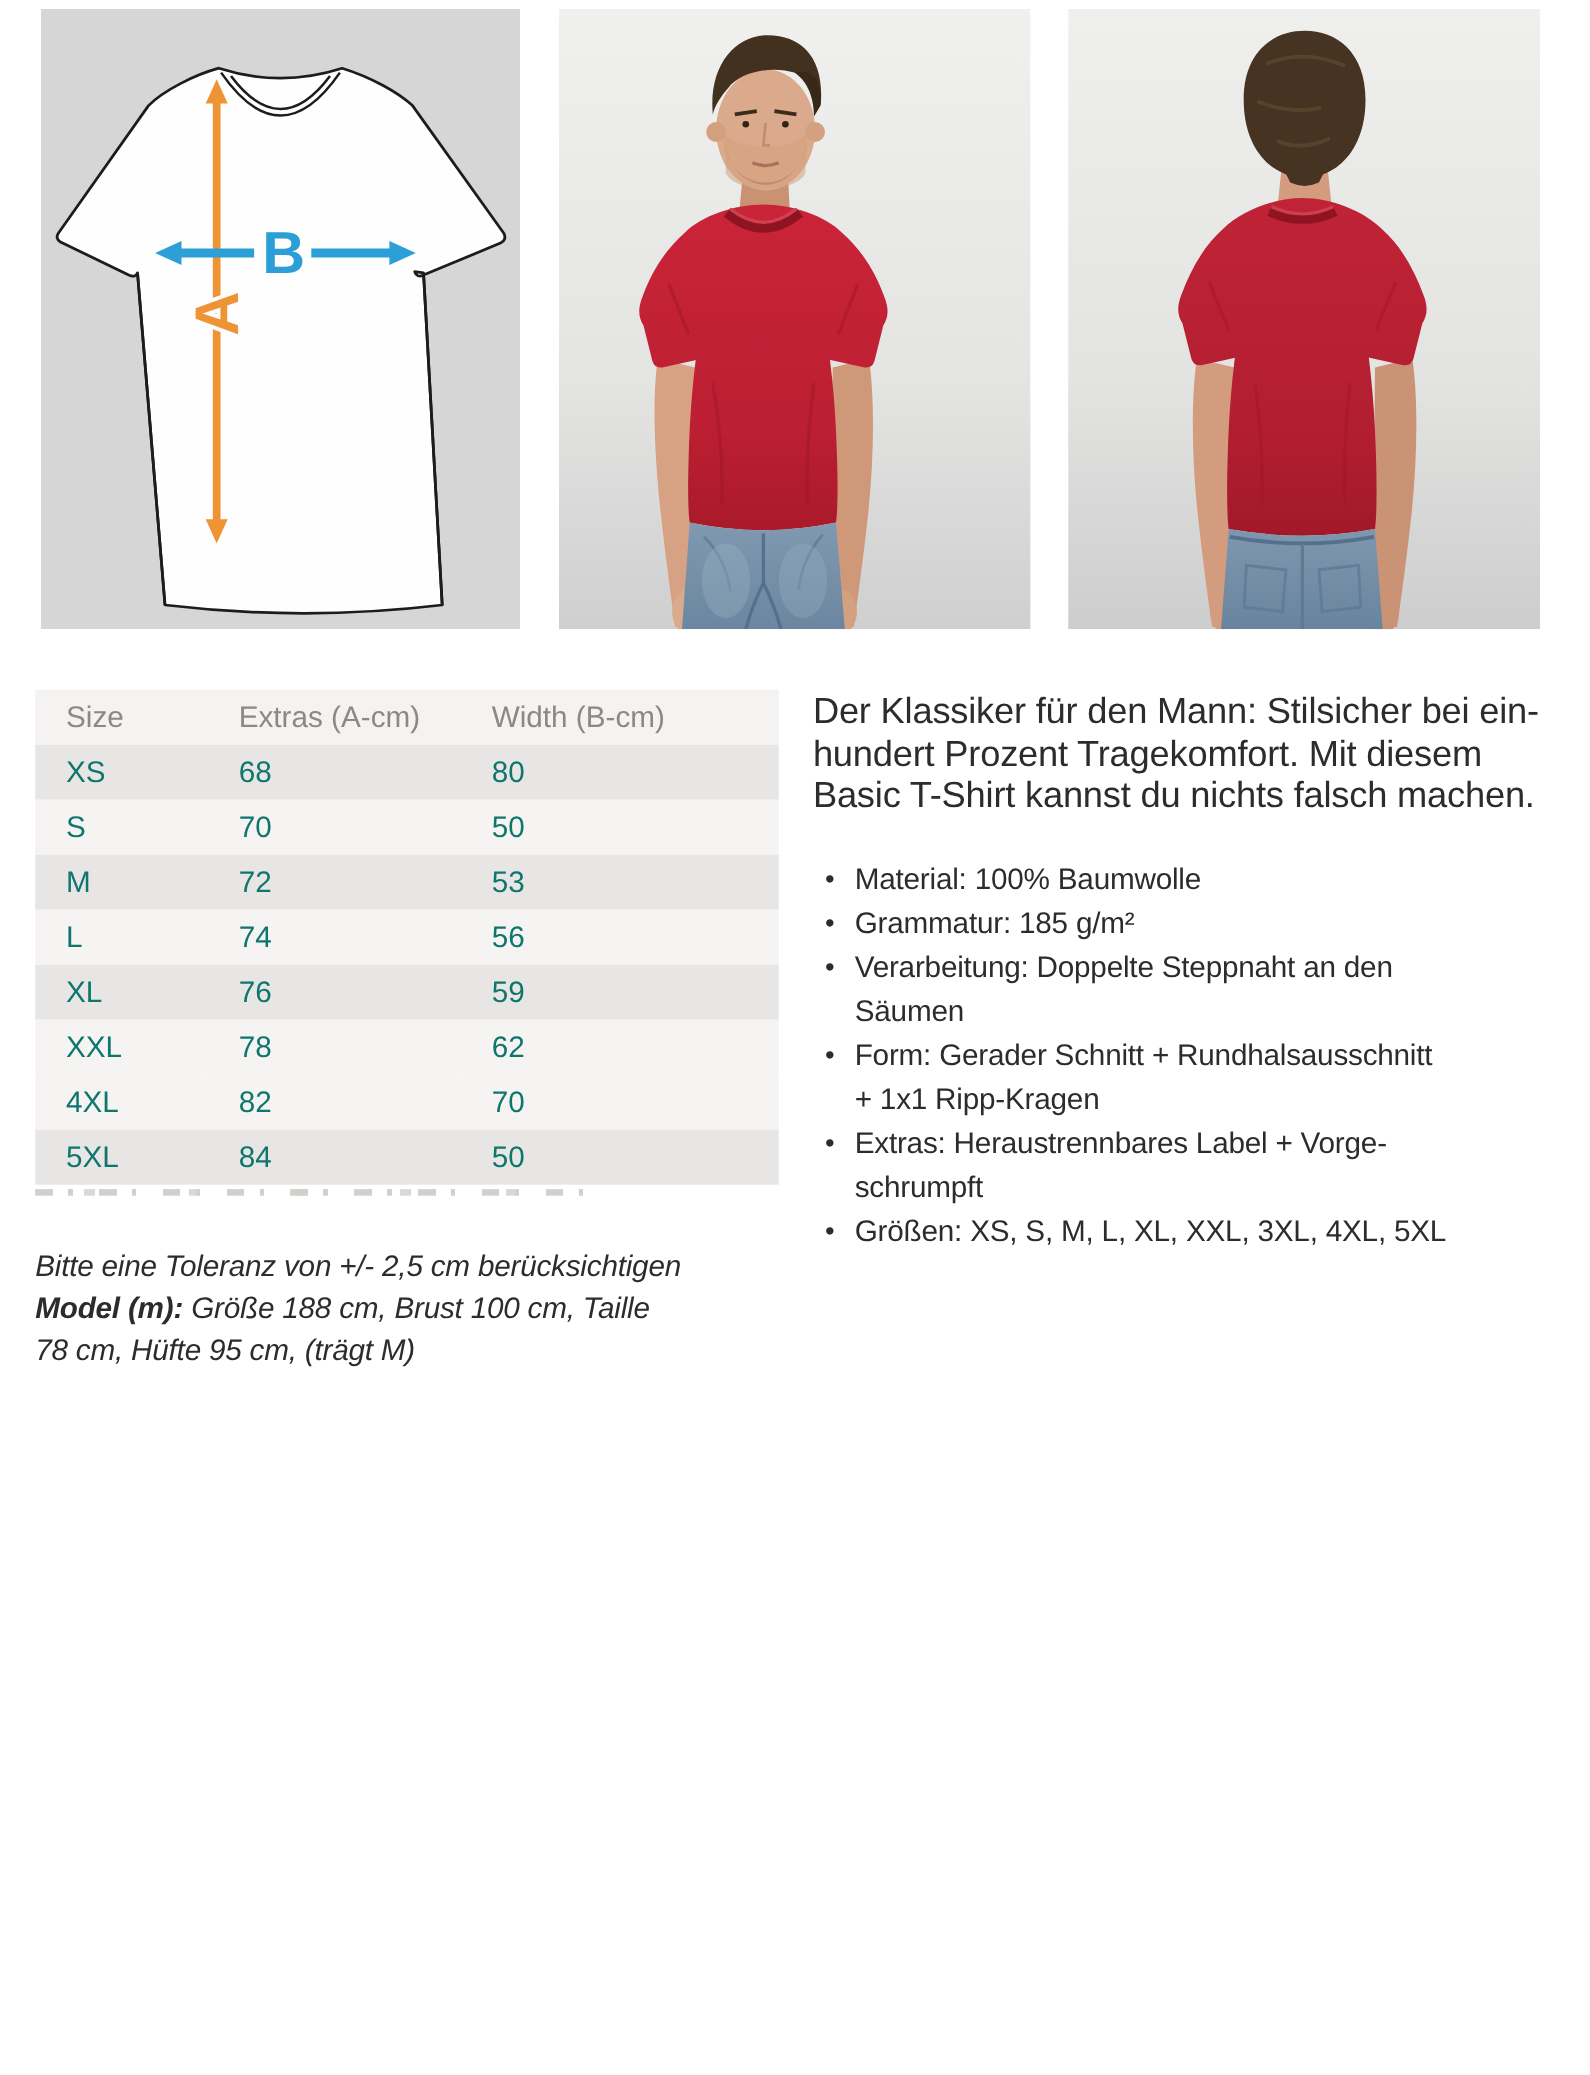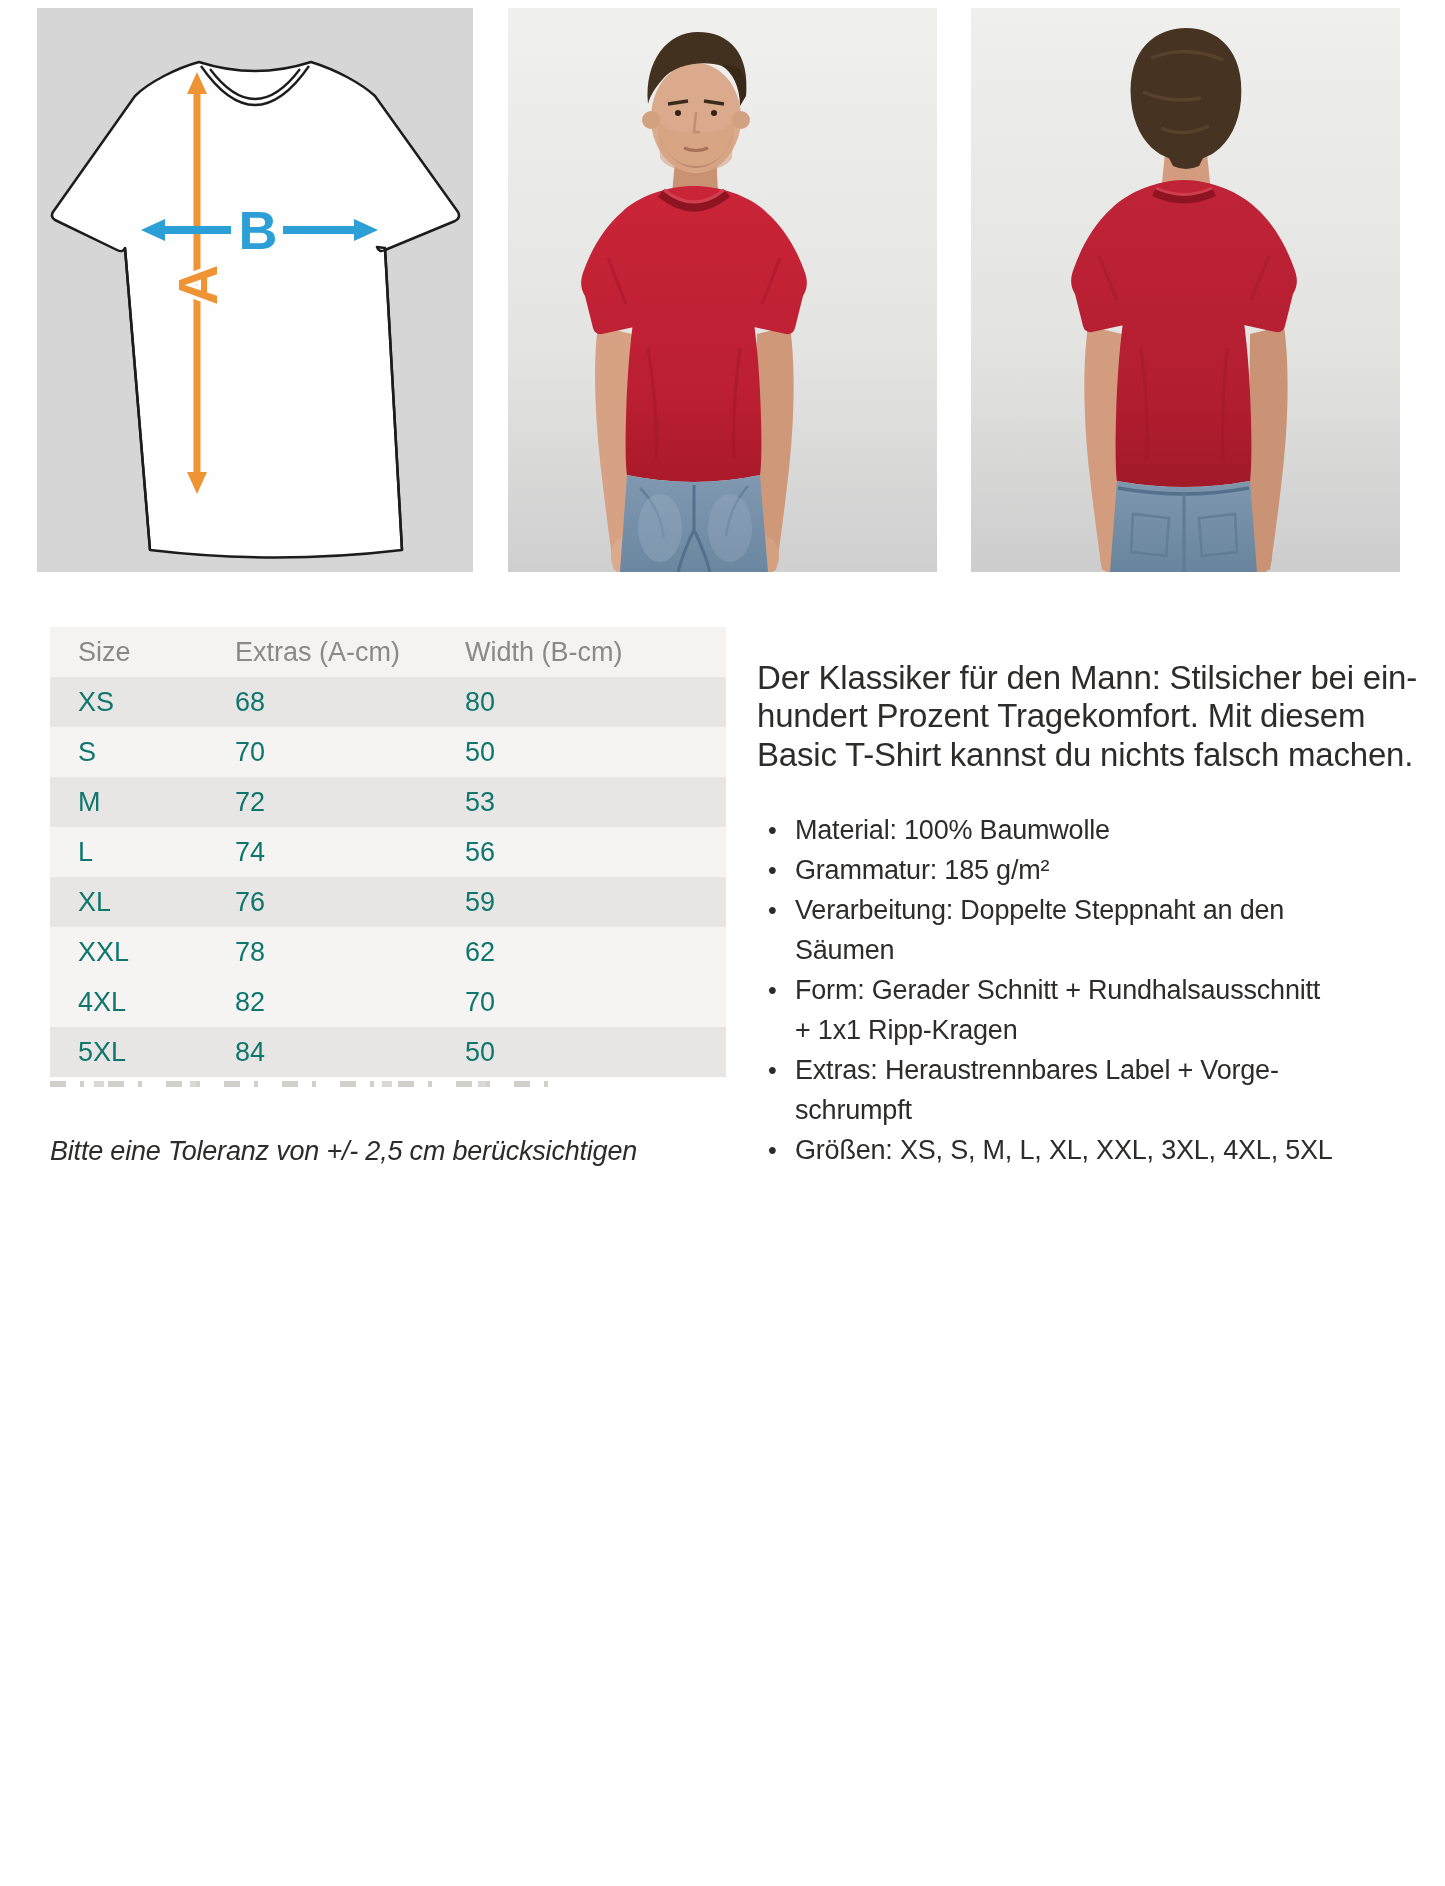--- a/index.html
+++ b/index.html
@@ -9,21 +9,21 @@
 
   
   .gallery { position:relative; height:572px; }
   .gallery figure { position:absolute; top:8px; margin:0; overflow:hidden; }
   .gallery svg { display:block; }
   #diagram-fig { left:37px;  width:436px; height:564px; }
   #front-fig   { left:508px; width:429px; height:564px; }
   #back-fig    { left:971px; width:429px; height:564px; }
 
   
-  .content { display:flex; align-items:flex-end; margin:55px 45px 0 50px; }
+  .content { display:flex; align-items:flex-start; margin:55px 45px 0 32px; }
   .left-col { flex:none; width:676px; }
   .right-col { flex:none; width:676px; margin-left:31px; }
 
   
   table.size-table { width:676px; border-collapse:collapse; table-layout:fixed;
                      font-size:27px; }
   .size-table th, .size-table td { height:50px; font-weight:normal; text-align:left;
                      padding:0 0 0 28px; vertical-align:middle; }
   .size-table th:nth-child(1), .size-table td:nth-child(1){ width:157px; }
   .size-table th:nth-child(2), .size-table td:nth-child(2){ width:230px; }
@@ -285,20 +285,22 @@
           <td>84</td>
           <td>50</td>
         </tr>
           </tbody>
       </table>
 
       <div class="clipped-row"></div>
 
       <div class="notes">
         <p>Bitte eine Toleranz von +/- 2,5 cm berücksichtigen</p>
+        <p class="model-line"><strong>Model (m):</strong> <span class="model-rest">Größe 188 cm, Brust 100 cm, Taille
+78 cm, Hüfte 95 cm, (trägt M)</span></p>
       </div>
     </div>
 
     <div class="right-col">
       <p class="intro">Der Klassiker für den Mann: Stilsicher bei ein-
 hundert Prozent Tragekomfort. Mit diesem
 Basic T-Shirt kannst du nichts falsch machen.</p>
       <ul class="features">
           <li>Material: 100% Baumwolle</li>
           <li>Grammatur: 185 g/m²</li>

